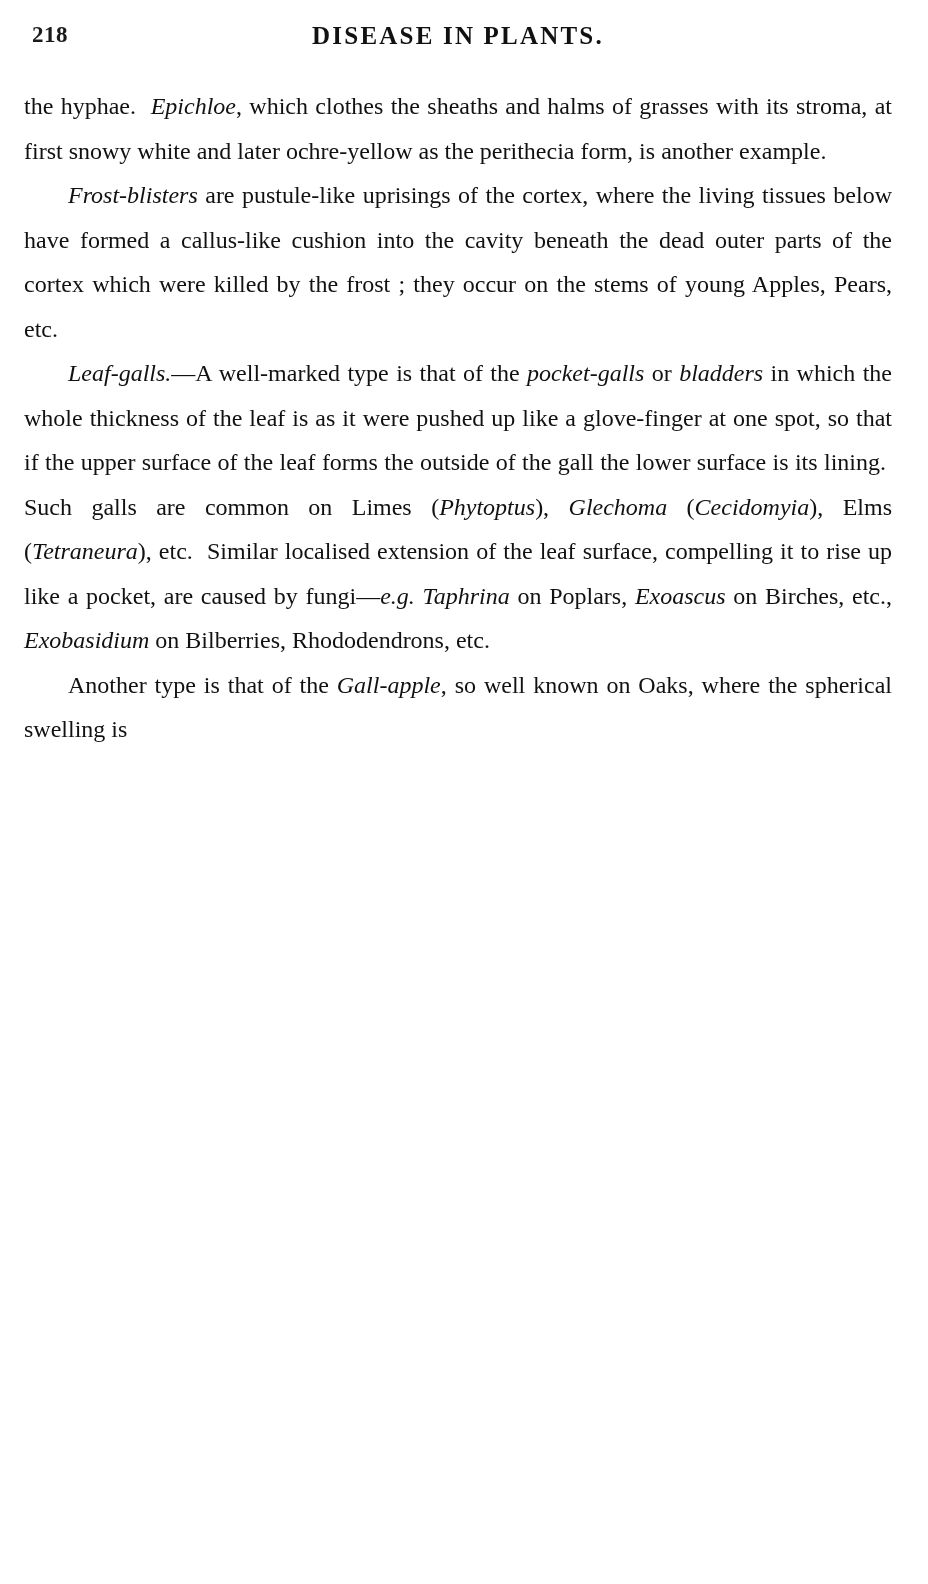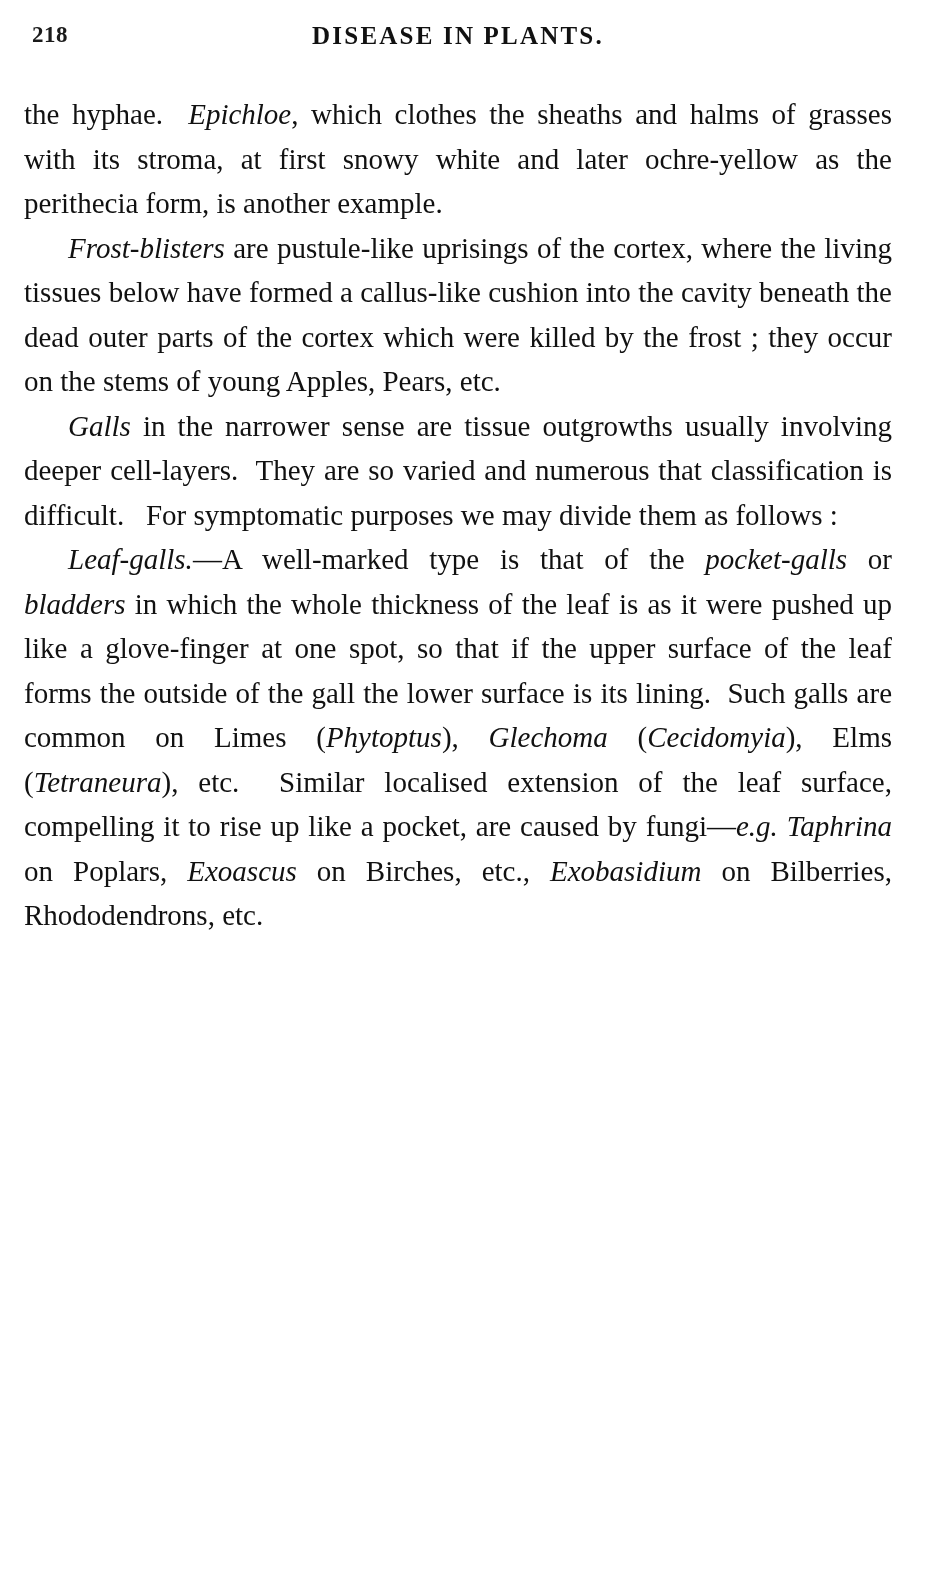--- a/index.html
+++ b/index.html
@@ -40,22 +40,22 @@
     position: absolute;
     left: 0;
     right: 0;
     text-align: center;
     font-size: 25px;
     font-weight: bold;
     letter-spacing: 2.2px;
     color: #111;
   }
   .body-text {
-    margin-top: 26px;
-    font-size: 29px;
+    margin-top: 18px;
+    font-size: 24px;
     line-height: 44.5px;
     text-align: justify;
     text-justify: inter-word;
     color: #111;
     -webkit-hyphens: none;
     hyphens: none;
   }
   .para {
     margin: 0;
     text-indent: 44px;
@@ -74,17 +74,17 @@
 <div class="page">
 
   <div class="running-head">
     <span class="folio">218</span>
     <span class="head-title">DISEASE IN PLANTS.</span>
   </div>
 
   <div class="body-text" id="body-text">
       <p class="para noindent">the hyphae.&nbsp; <i>Epichloe</i>, which clothes the sheaths and halms of grasses with its stroma, at first snowy white and later ochre-yellow as the perithecia form, is another example.</p>
       <p class="para"><i>Frost-blisters</i> are pustule-like uprisings of the cortex, where the living tissues below have formed a callus-like cushion into the cavity beneath the dead outer parts of the cortex which were killed by the frost ; they occur on the stems of young Apples, Pears, etc.</p>
-      <p class="para"><i>Galls</i> in the narrower sense are tissue outgrowths usually involving deeper cell-layers.&nbsp; They are so varied and numerous that classification is difficult.&nbsp;&nbsp; For symptomatic purposes we may divide them as follows :</p>
       <p class="para"><i>Leaf-galls.</i>—A well-marked type is that of the <i>pocket-galls</i> or <i>bladders</i> in which the whole thickness of the leaf is as it were pushed up like a glove-finger at one spot, so that if the upper surface of the leaf forms the outside of the gall the lower surface is its lining.&nbsp; Such galls are common on Limes (<i>Phytoptus</i>), <i>Glechoma</i> (<i>Cecidomyia</i>), Elms (<i>Tetraneura</i>), etc.&nbsp; Similar localised extension of the leaf surface, compelling it to rise up like a pocket, are caused by fungi—<i>e.g. Taphrina</i> on Poplars, <i>Exoascus</i> on Birches, etc., <i>Exobasidium</i> on Bilberries, Rhododendrons, etc.</p>
+      <p class="para">Another type is that of the <i>Gall-apple</i>, so well known on Oaks, where the spherical swelling is</p>
     </div>
 
 </div>
 
 </body></html>

